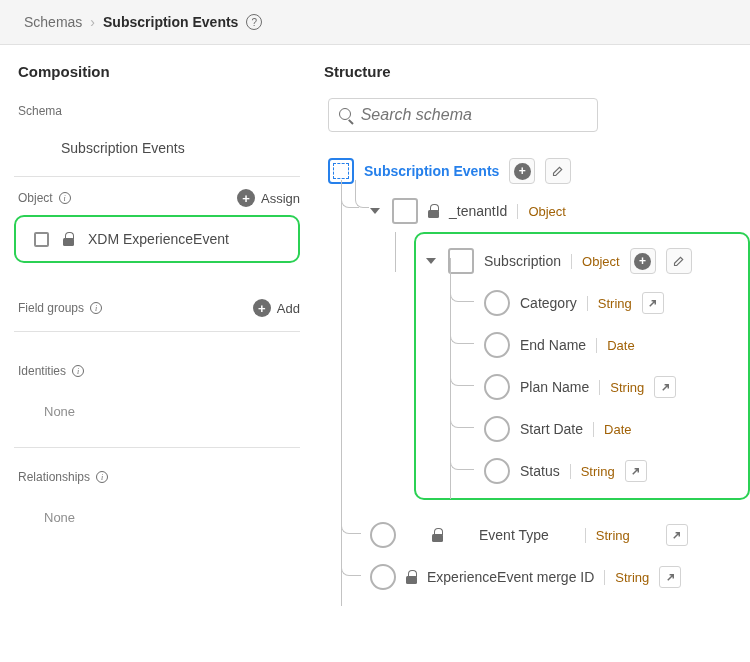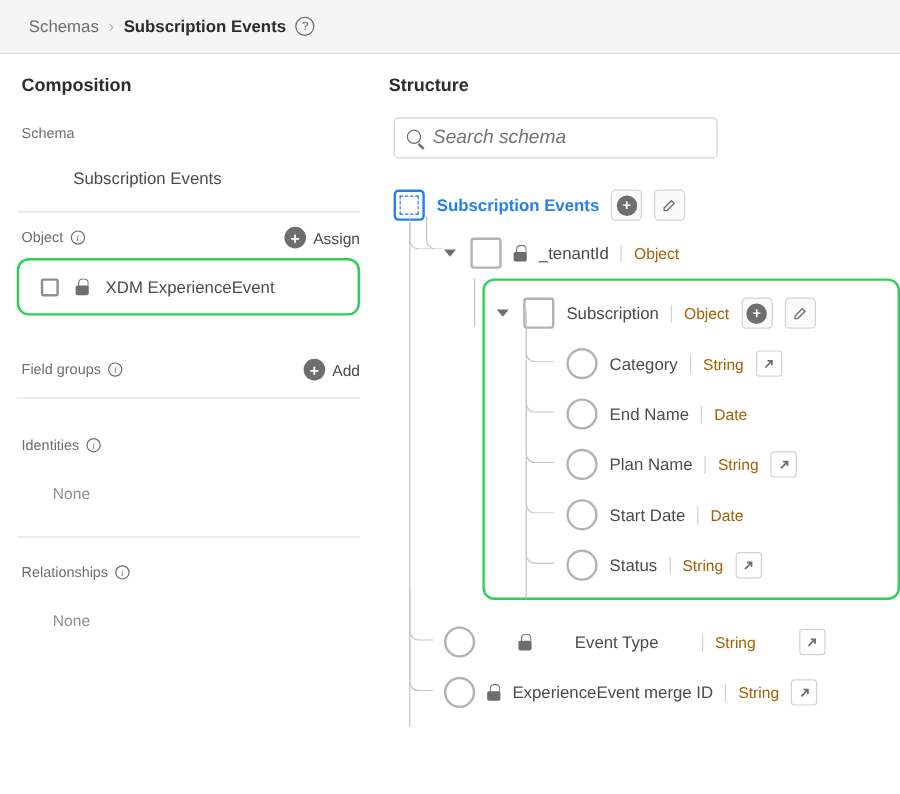--- a/index.html
+++ b/index.html
@@ -41,21 +41,21 @@
 .square-node { width: 26px; height: 26px; border: 2px solid #b3b3b3; border-radius: 3px; background: #fff; flex-shrink: 0; }
 .chev { width: 0; height: 0; border-left: 5px solid transparent; border-right: 5px solid transparent; border-top: 6px solid #6e6e6e; margin-right: 2px; cursor: pointer; }
 .fname { font-size: 14px; color: #4b4b4b; }
 .ftype { font-size: 13px; color: #a16207; padding-left: 10px; border-left: 1px solid #d3d3d3; }
 .arrow-btn { width: 22px; height: 22px; border: 1px solid #d3d3d3; border-radius: 3px; background: #fff; display: flex; align-items: center; justify-content: center; cursor: pointer; }
 .arrow-btn svg { width: 11px; height: 11px; }
 .connector-v { position: absolute; width: 1px; background: #c3c3c3; }
 .connector-curve { position: absolute; border-left: 1px solid #c3c3c3; border-bottom: 1px solid #c3c3c3; border-bottom-left-radius: 8px; }
 .level1-wrap { margin-left: 50px; position: relative; }
 .level3-wrap { margin-left: 62px; position: relative; }
-.green-block { border: 2px solid #2bd154; border-radius: 10px; padding: 6px 6px 6px 6px; margin-left: 32px; }
+.green-block { border: 2px solid #2bd154; border-radius: 10px; padding: 6px 6px 6px 6px; margin-left: 44px; }
 .children { position: relative; }
 .field-row { padding: 8px 0; }
 </style>
 </head>
 <body>
 
 <div class="header">
   <span class="crumb">Schemas</span>
   <span style="color:#b3b3b3">›</span>
   <span class="current">Subscription Events</span>

